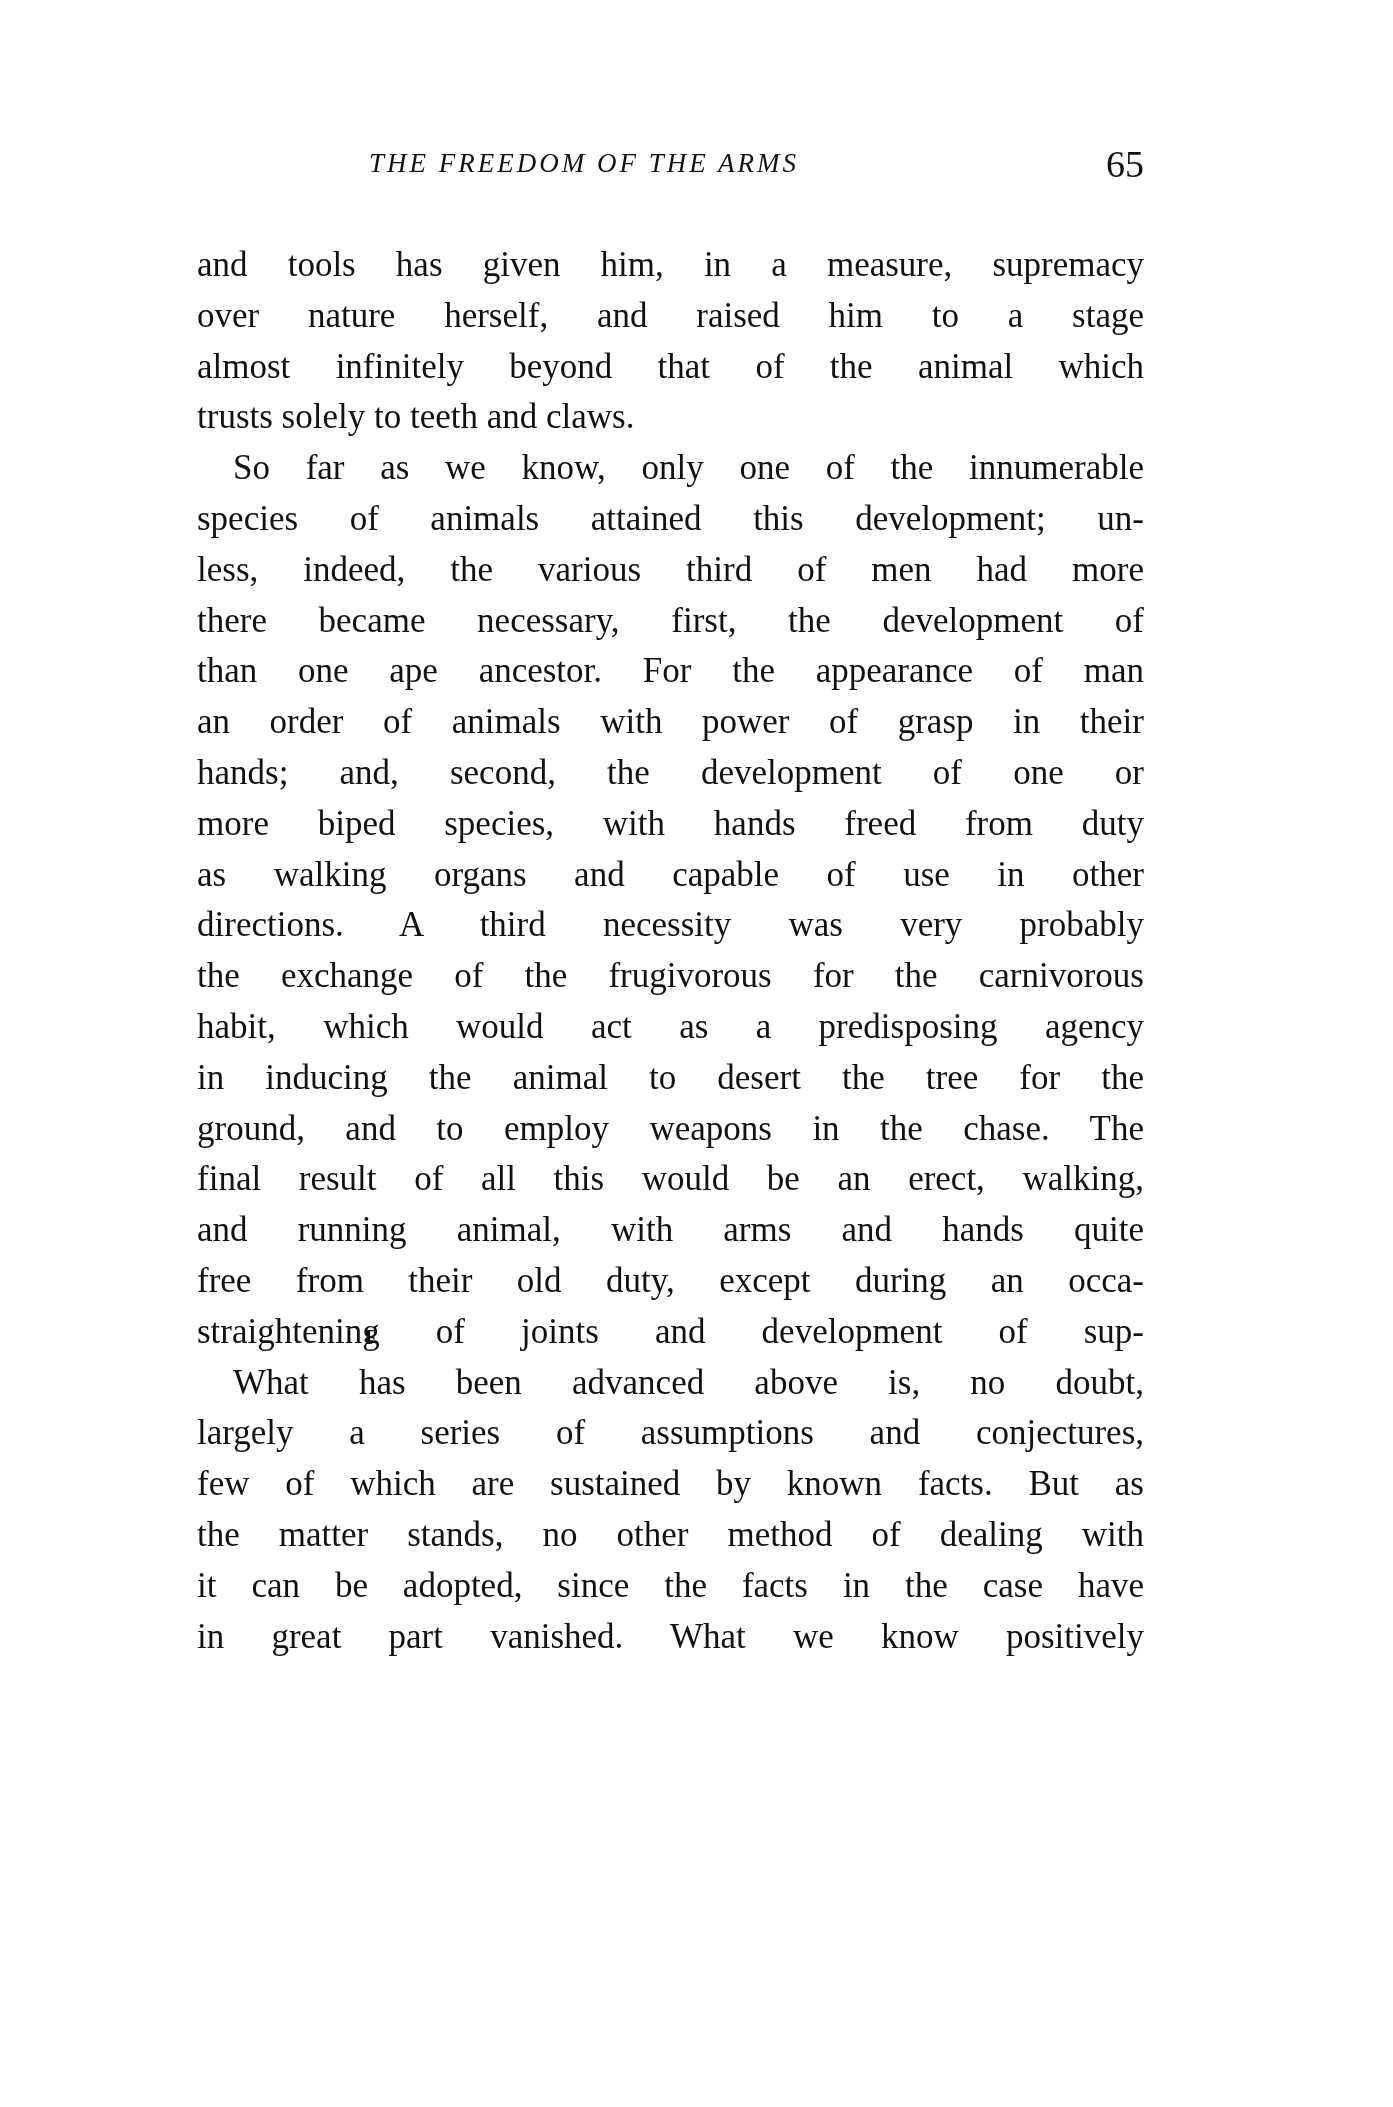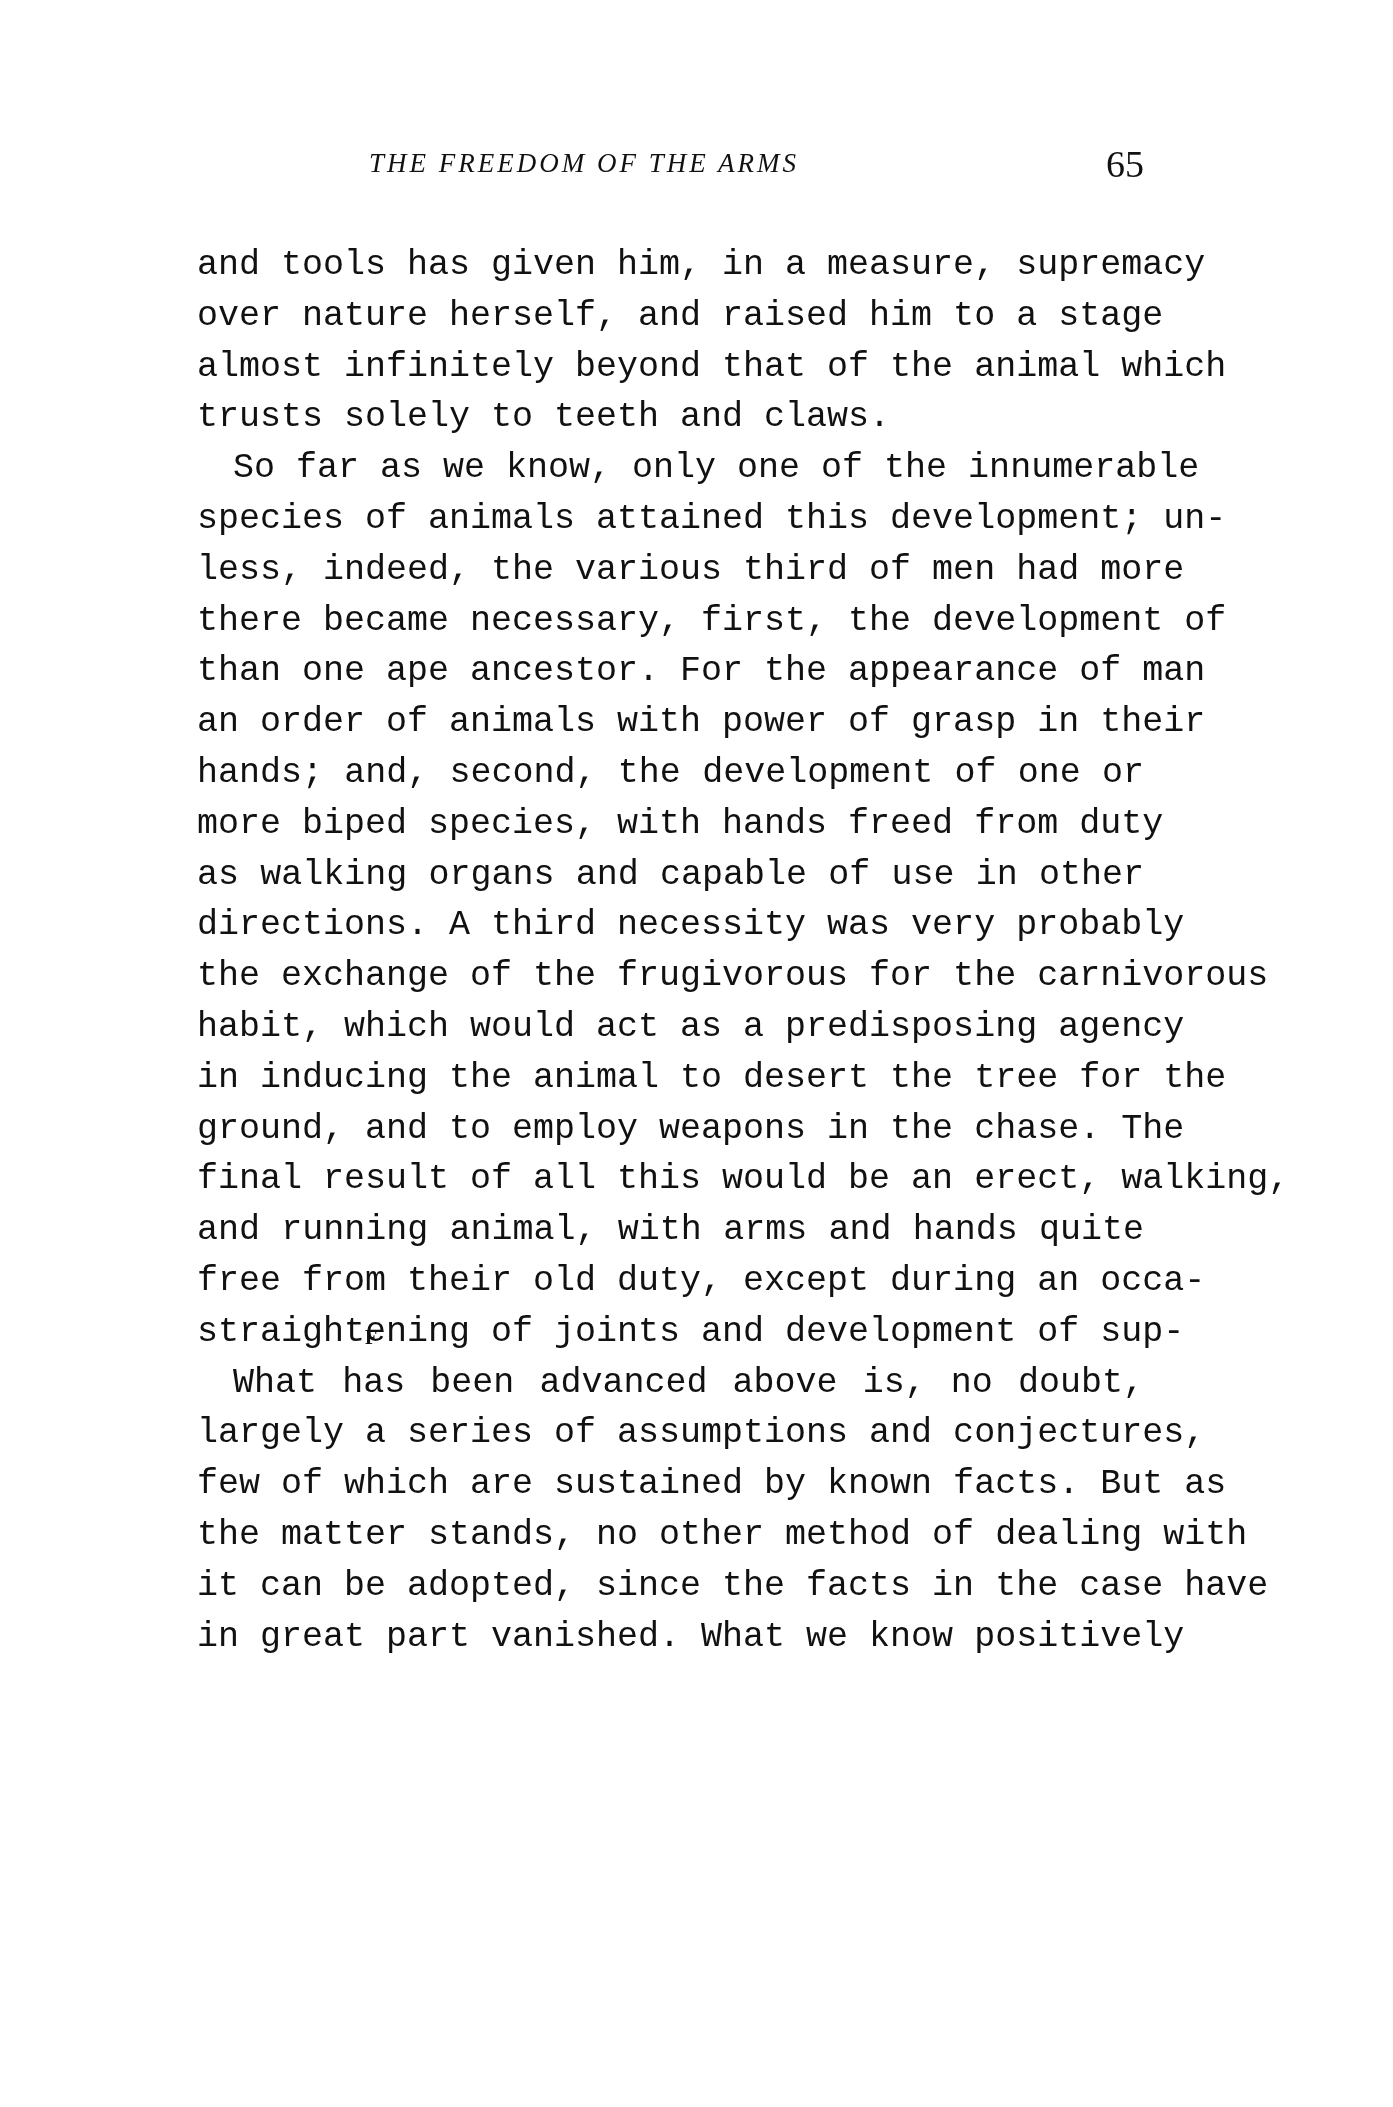--- a/index.html
+++ b/index.html
@@ -1,21 +1,21 @@
 <!DOCTYPE html>
 <html><head>
 <meta charset="utf-8">
 <style>
   html, body { margin:0; padding:0; background:#ffffff; }
   body { width:1393px; height:2107px; position:relative; overflow:hidden; }
   .page { position:absolute; left:1px; top:0; width:1393px; height:2107px; background:#fff; color:#111;margin-left:28px; }
   .header { position:absolute; top:148px; left:168px; width:947px; height:40px; font-family:"Liberation Serif","DejaVu Serif",serif; }
   .running-title { position:absolute; left:172px; top:0; font-style:italic; font-size:27px; letter-spacing:3px; }
   .page-number { position:absolute; right:0; top:-6px; font-size:38px; }
-  .body-text { position:absolute; left:168px; top:240px; width:947px; font-family:Liberation Mono, monospace; font-size:35px; line-height:50.8px; }
+  .body-text { position:absolute; left:168px; top:240px; width:947px; font-family:Liberation Serif, serif; font-size:35px; line-height:50.8px; }
   .line { display:block; text-align:justify; text-align-last:justify; white-space:nowrap; height:50.8px; overflow:visible; }
   .line.last { text-align-last:left; }
   .line.indent { padding-left:36px; }
   .signature { position:absolute; left:336px; top:1326px; font-family:"Liberation Serif",serif; font-size:20px; font-weight:bold; }
 </style>
 </head>
 <body>
 
 <div class="page">
   <div class="header">

